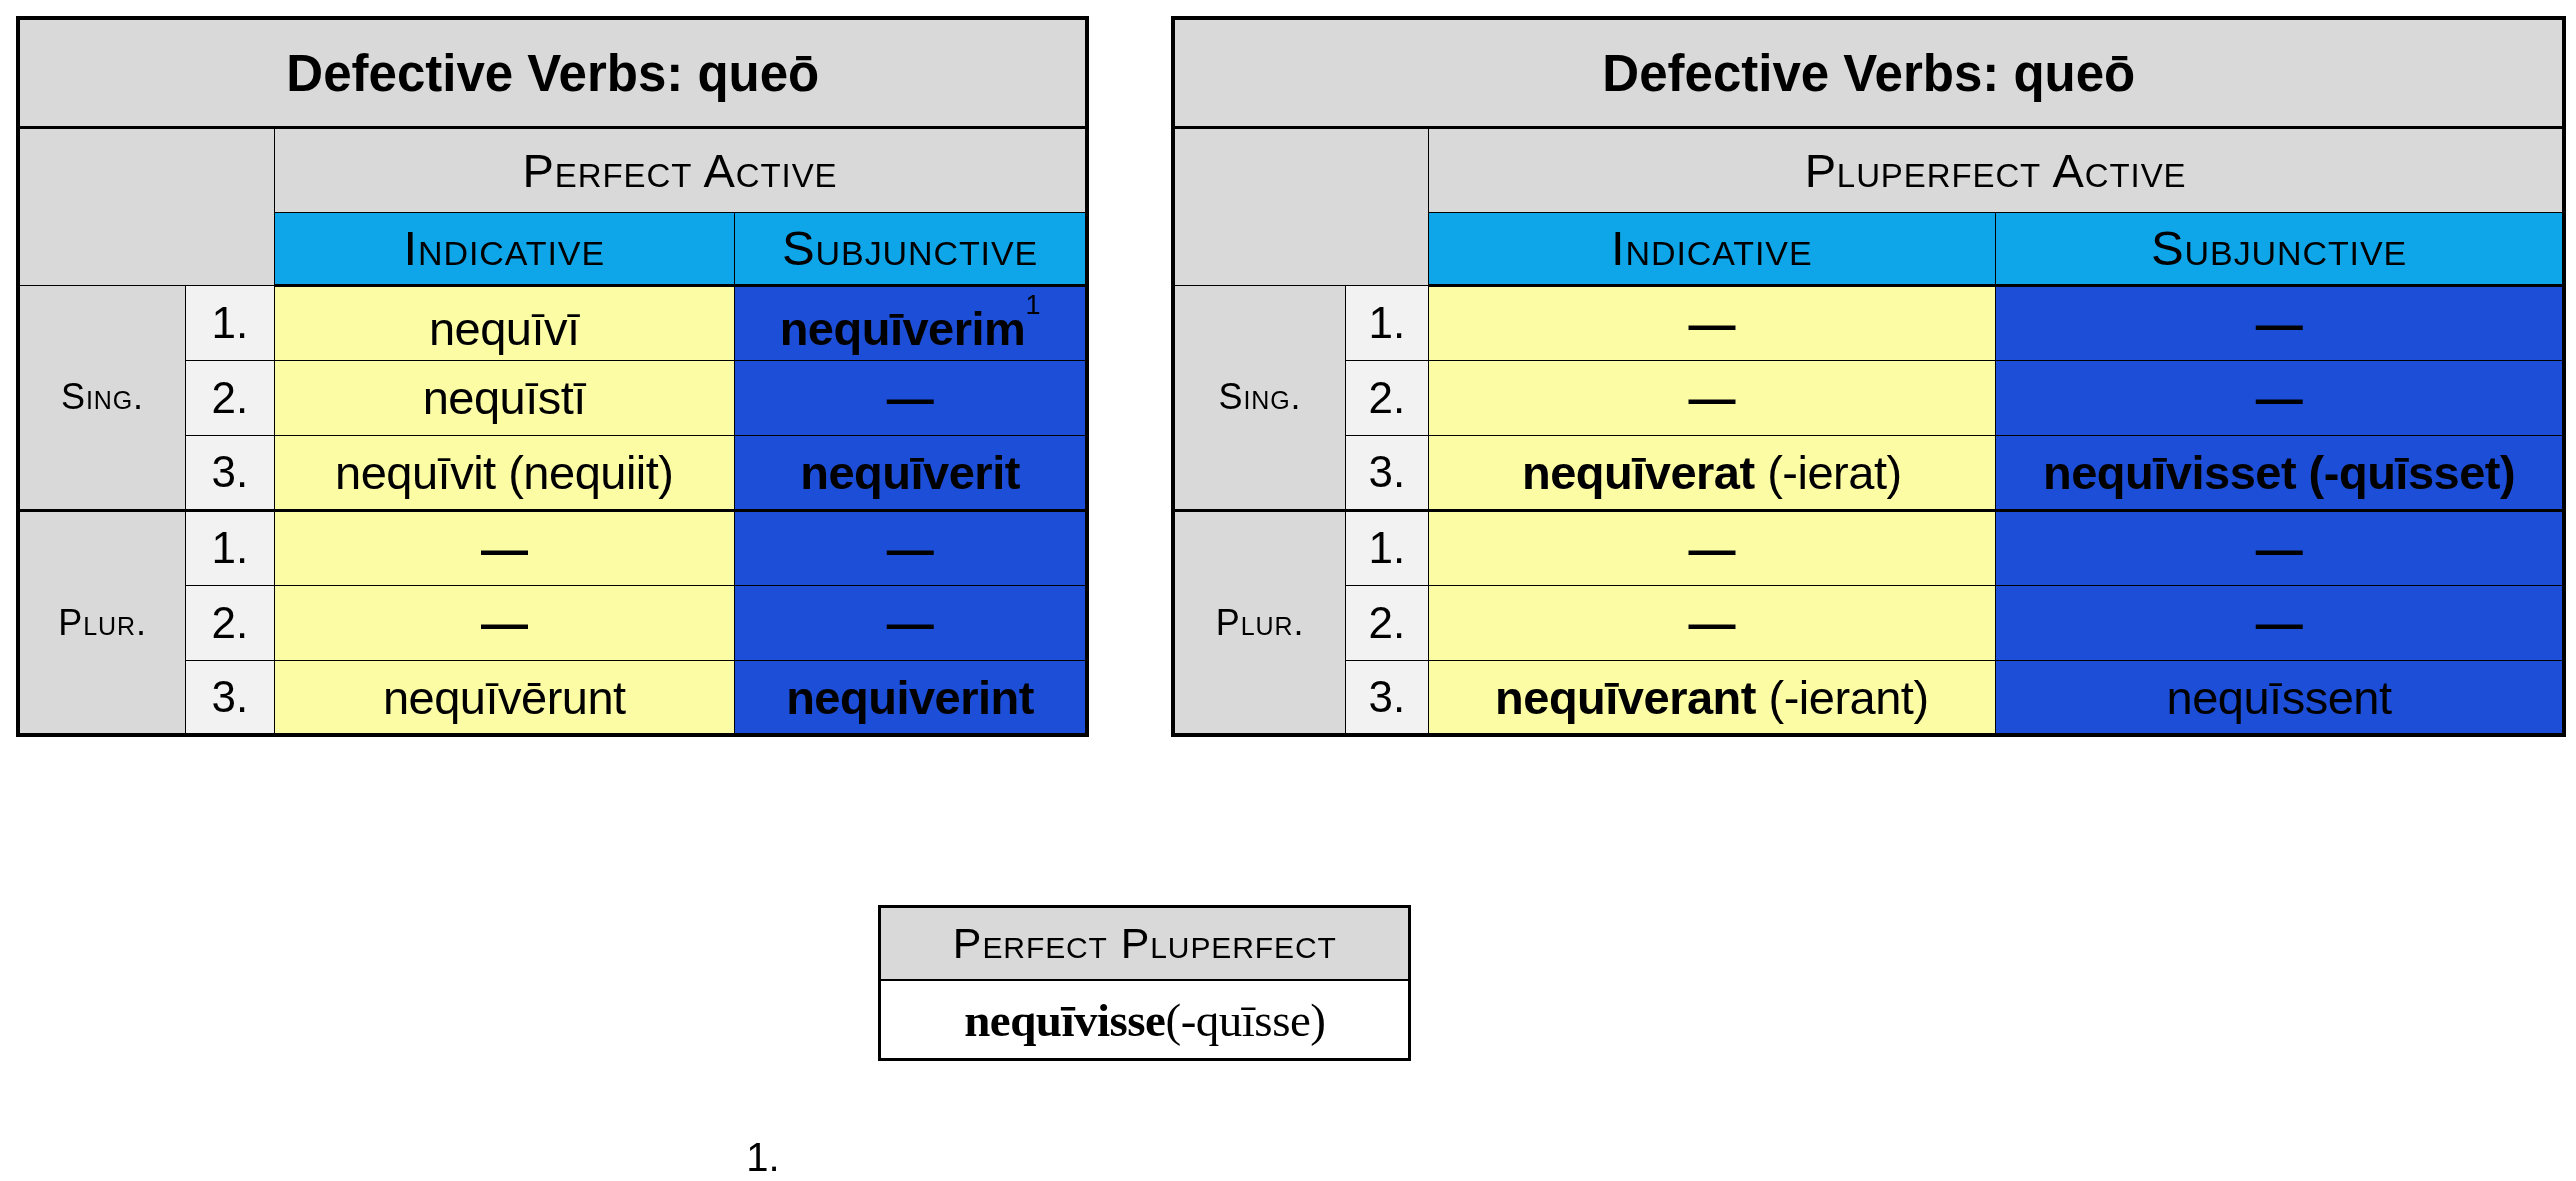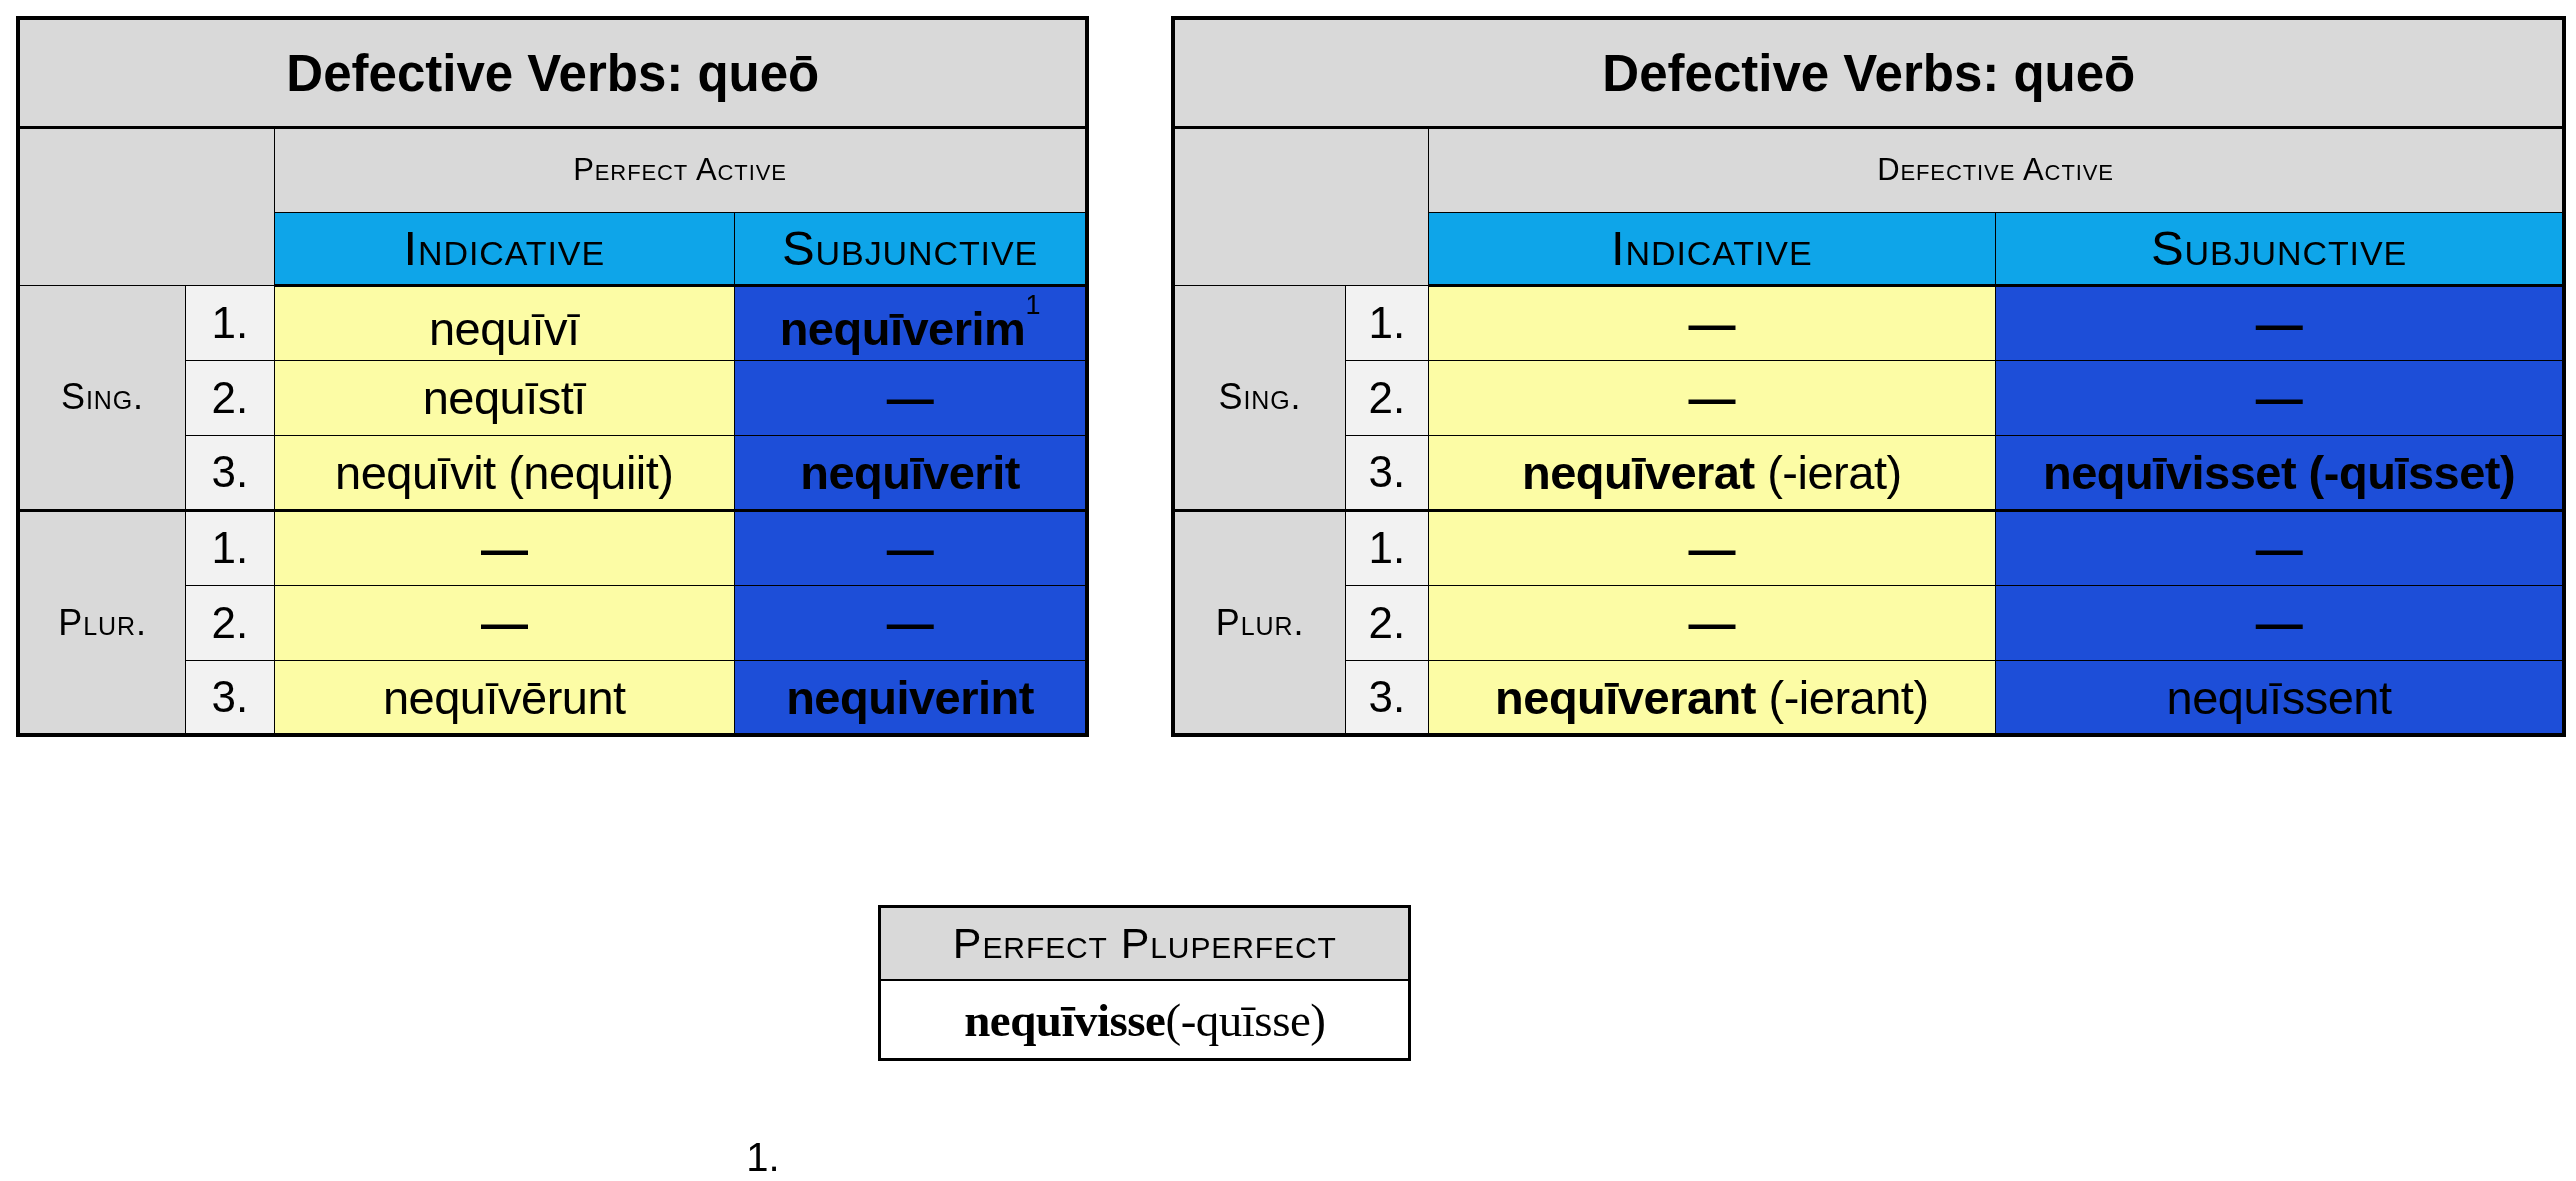--- a/index.html
+++ b/index.html
@@ -31,21 +31,21 @@
   td.title-cell {
     background: #d9d9d9;
     font-size: 51px;
     font-weight: bold;
     border-bottom-width: 3.6px !important;
   }
   td.corner-cell { background: #d9d9d9; }
   td.tense-cell {
     background: #d9d9d9;
     font-variant: small-caps;
-    font-size: 31px;
+    font-size: 47px;
     letter-spacing: 0.9px;
   }
   td.colhead-cell {
     background: #0ea5e9;
     font-variant: small-caps;
     font-size: 49px;
     letter-spacing: 0.9px;
     border-bottom-width: 3.6px !important;
   }
   td.group-cell {
@@ -171,21 +171,21 @@
           <col style="width:83px">
           <col style="width:567px">
           <col style="width:569px">
         </colgroup>
       <tbody>
           <tr class="h-title">
         <td class="title-cell" colspan="4">Defective Verbs: queō</td>
       </tr>
       <tr class="h-tense">
         <td class="corner-cell" colspan="2" rowspan="2"></td>
-        <td class="tense-cell" colspan="2">Defective Active</td>
+        <td class="tense-cell" colspan="2">Pluperfect Active</td>
       </tr>
       <tr class="h-cols">
         <td class="colhead-cell">Indicative</td>
         <td class="colhead-cell">Subjunctive</td>
       </tr>
       <tr class="h-row">
         <td class="group-cell" rowspan="3">Sing.</td>
         <td class="num-cell">1.</td>
         <td class="cell ind"><span class="b">—</span><span class="r"></span></td>
         <td class="cell subj"><span class="b">—</span><span class="r"></span></td>

